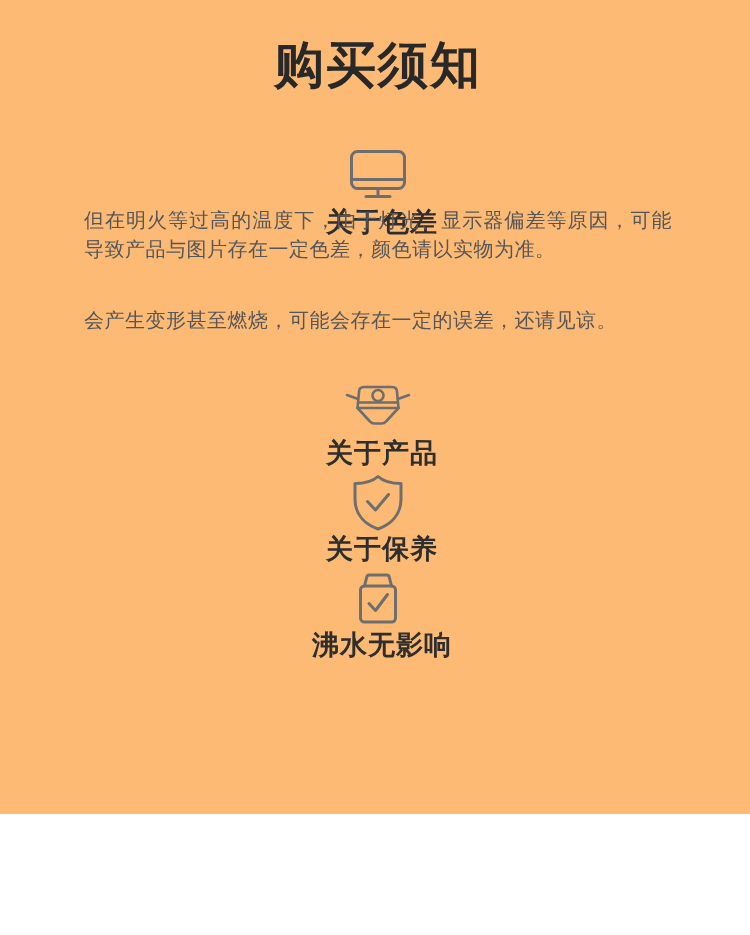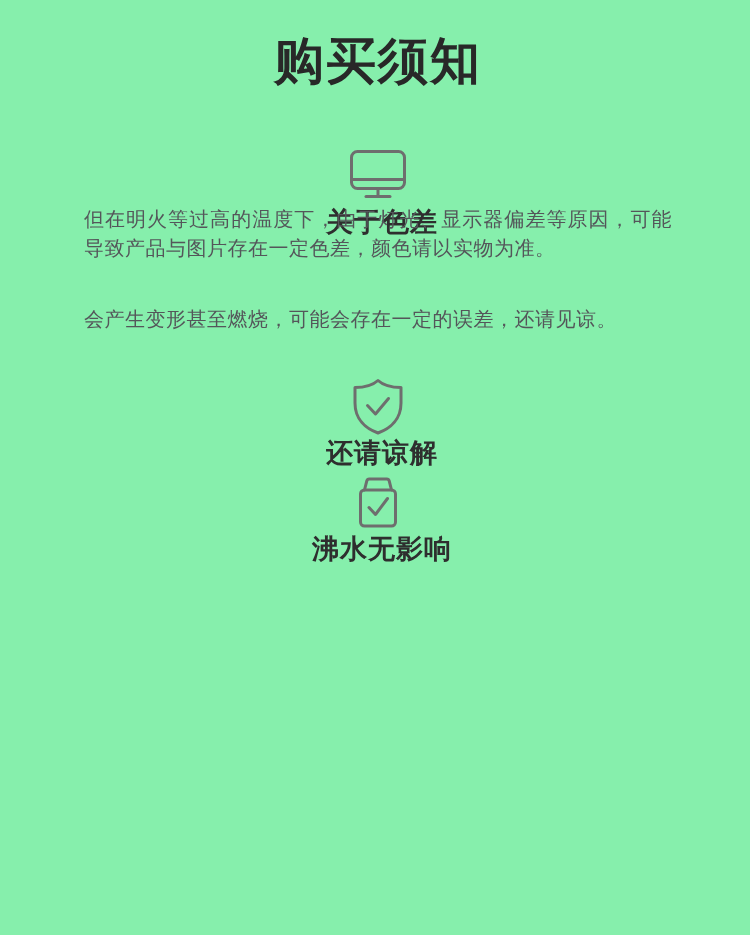--- a/index.html
+++ b/index.html
@@ -10,24 +10,23 @@
   body {
     width: 750px;
     height: 935px;
     overflow: hidden;
     font-family: "Liberation Sans", "DejaVu Sans", sans-serif;
     -webkit-font-smoothing: antialiased;
   }
   .page {
     box-sizing: border-box;
     width: 750px;
-    height: 935px;
+    height: 814px;
     padding: 34px 78px 0 84px;
-    background: #86efac;
-    font-family: Liberation Mono, monospace;
+    background: #fdba74;
   }
   .title {
     margin: 0 0 50px 0;
     text-align: center;
     font-size: 50px;
     line-height: 62px;
     font-weight: 800;
     letter-spacing: 2px;
     color: #282828;
   }
@@ -99,31 +98,44 @@
       <h2 class="sec-title">关于色差</h2>
     </div>
     <p class="sec-body">但在明火等过高的温度下，由于灯光、显示器偏差等原因，可能导致产品与图片存在一定色差，颜色请以实物为准。</p>
   </section>
 
   <section class="notice">
     <p class="sec-body">会产生变形甚至燃烧，可能会存在一定的误差，还请见谅。</p>
   </section>
 
   <section class="notice">
+    <div class="sec-head">
+      <span class="icon-box">
+        <svg width="64" height="44" viewBox="0 0 64 44">
+          <path class="ic ic-thin" d="M13,8 Q13,3 18,3 L46,3 Q51,3 51,8 L52.5,24 L11.5,24 Z"></path>
+          <line class="ic ic-thin" x1="12.5" y1="18.5" x2="51.5" y2="18.5"></line>
+          <path class="ic ic-thin" d="M11.5,24 L24,37.5 Q25.5,39.5 28.5,39.5 L35.5,39.5 Q38.5,39.5 40,37.5 L52.5,24"></path>
+          <line class="ic ic-thin" x1="1" y1="11" x2="12" y2="15"></line>
+          <line class="ic ic-thin" x1="63" y1="11" x2="52" y2="15"></line>
+          <circle class="ic ic-thin" cx="32" cy="11.5" r="5.5"></circle>
+        </svg>
+      </span>
+      <h2 class="sec-title">关于产品</h2>
+    </div>
   </section>
 
   <section class="notice">
     <div class="sec-head">
       <span class="icon-box">
         <svg width="54" height="58" viewBox="0 0 54 58">
           <path class="ic" d="M27,3.5 C22,8 12.5,10.5 4,10.5 L4,26 C4,42 14.5,51.5 27,56 C39.5,51.5 50,42 50,26 L50,10.5 C41.5,10.5 32,8 27,3.5 Z"></path>
           <polyline class="ic" points="16.5,28.5 24.5,37 37.5,21.5"></polyline>
         </svg>
       </span>
-      <h2 class="sec-title">还请谅解</h2>
+      <h2 class="sec-title">关于保养</h2>
     </div>
   </section>
 
   <section class="notice">
     <div class="sec-head">
       <span class="icon-box">
         <svg width="46" height="51" viewBox="0 0 46 51">
           <path class="ic" d="M9.5,13 L11.8,3.8 Q12.3,2 14.2,2 L31.8,2 Q33.7,2 34.2,3.8 L36.5,13"></path>
           <rect class="ic" x="5.5" y="13" width="35" height="36" rx="4"></rect>
           <polyline class="ic" points="14,30.5 20.5,37.5 32.5,21.5"></polyline>

